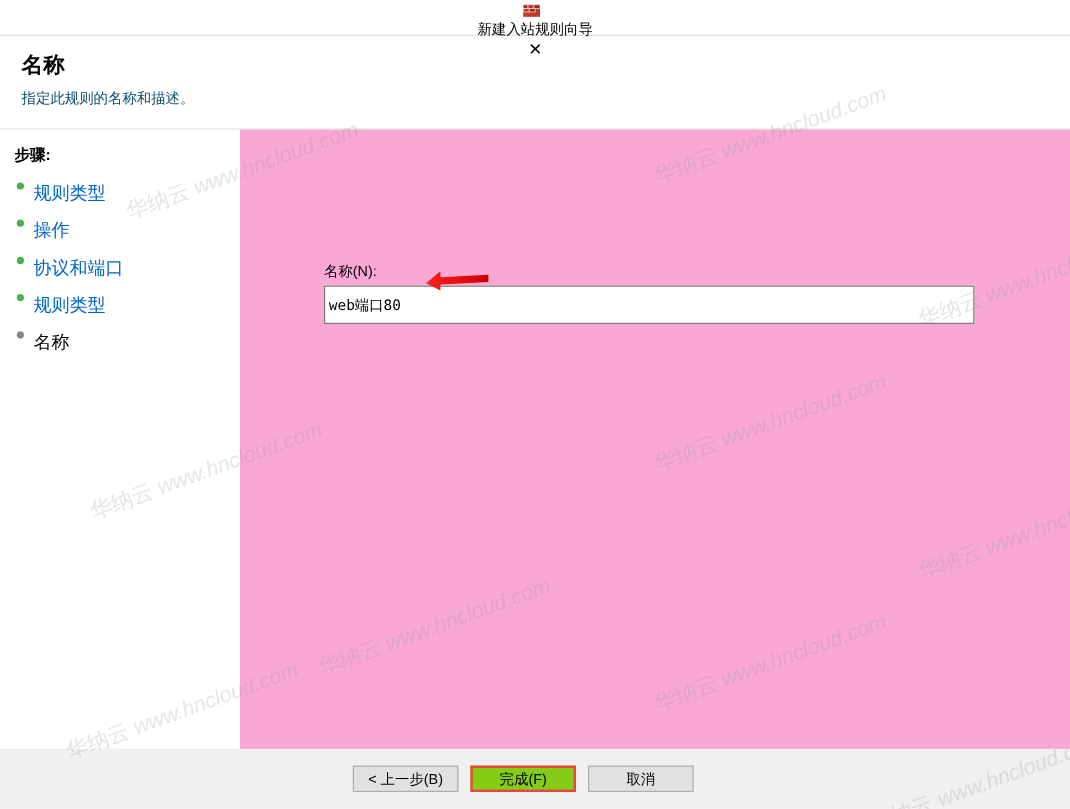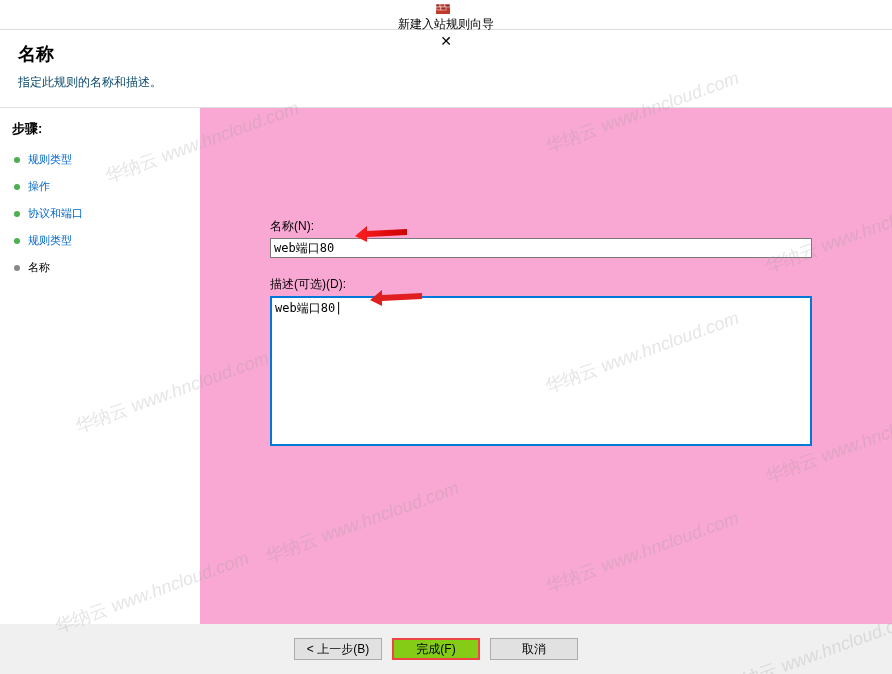--- a/index.html
+++ b/index.html
@@ -63,24 +63,24 @@
     }
     .sidebar-heading {
       font-weight: bold;
       font-size: 13px;
       padding: 4px 12px 8px 12px;
       color: #000;
     }
     .sidebar-item {
       padding: 6px 9px 6px 14px;
       display: flex;
-      align-items: center;
+      align-items: flex-start;
       cursor: pointer;
       color: #0066cc;
-      font-size: 11px;
+      font-size: 15px;
     }
     .sidebar-item.active {
       color: #000;
       font-weight: normal;
     }
     .sidebar-bullet {
       width: 6px; height: 6px;
       background: #4CAF50;
       border-radius: 50%;
       margin-right: 8px;
@@ -97,21 +97,21 @@
     }
     .field-group { margin-bottom: 18px; position: relative; }
     .field-label {
       font-size: 12px;
       color: #000;
       margin-bottom: 3px;
       display: block;
     }
     .field-input {
       width: 542px;
-      height: 20px;
+      height: 32px;
       border: 1px solid #7a7a7a;
       padding: 1px 3px;
       font-family: "SimSun", monospace;
       font-size: 12px;
       background: #fff;
       outline: none;
     }
     .field-textarea {
       width: 542px;
       height: 150px;
@@ -225,29 +225,20 @@
             <defs>
               <linearGradient id="g1">
                 <stop offset="0%" stop-color="#ff2020"></stop>
                 <stop offset="100%" stop-color="#cc0000"></stop>
               </linearGradient>
             </defs>
             <path d="M 0 14 L 12 4 L 12 9 L 52 7 L 52 13 L 12 15 L 12 20 Z" fill="url(#g1)"></path>
           </svg>
       </div>
     </div>
-    <div class="field-group">
-      <label class="field-label">描述(可选)(D):</label>
-      <textarea class="field-textarea" style="">web端口80|</textarea>
-      <div class="arrow" style="top:10px; left:100px;">
-        <svg viewBox="0 0 55 20">
-            <path d="M 0 14 L 12 4 L 12 9 L 52 7 L 52 13 L 12 15 L 12 20 Z" fill="#e02020"></path>
-          </svg>
-      </div>
-    </div>
   </div>
 </div>
 
 <div class="footer">
   <button class="btn">&lt; 上一步(B)</button>
   <button class="btn primary">完成(F)</button>
   <button class="btn">取消</button>
 </div>
 
 <div class="watermark" style="top:100px; left:540px;"><span class="wm-cn">华纳云</span> <span>www.hncloud.com</span></div>

